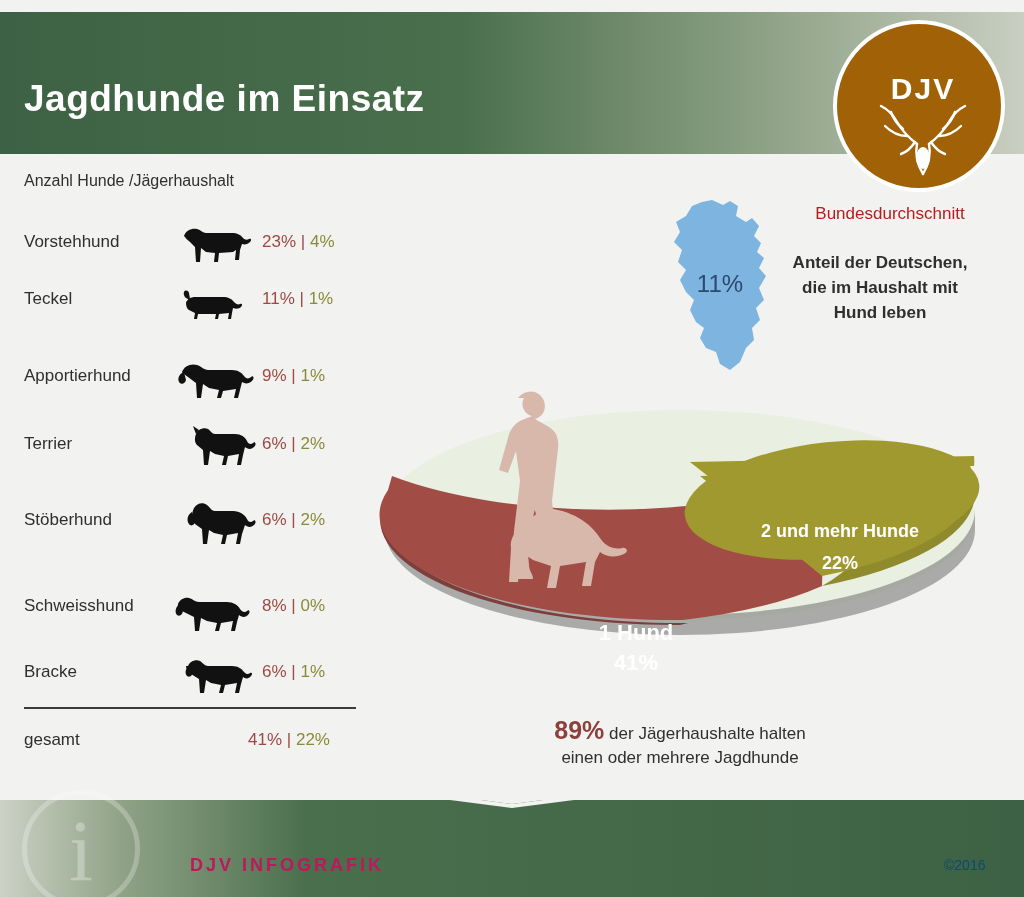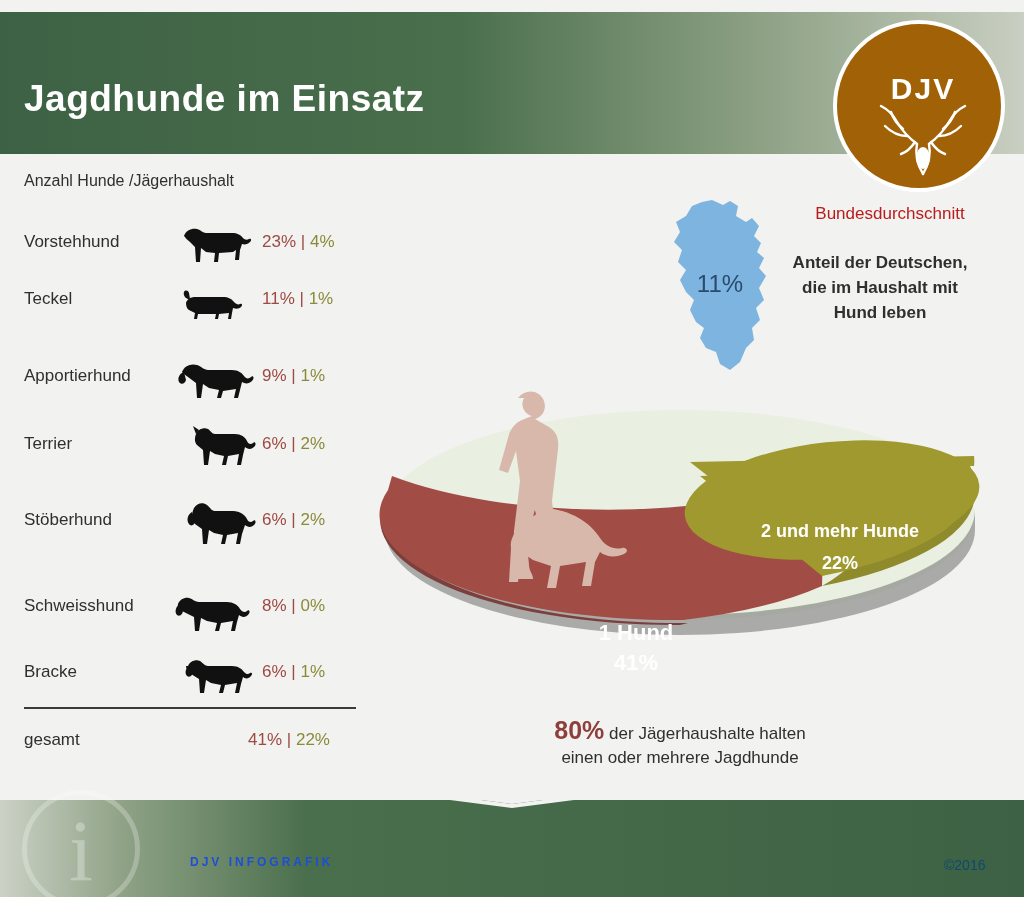--- a/index.html
+++ b/index.html
@@ -85,22 +85,22 @@
   }
   .foot-note .big{color:#8d3f3b;font-size:25px;font-weight:bold;}
   .foot-note .b{font-weight:normal;}
   
   .footer{
     position:absolute;left:0;top:800px;width:1024px;height:97px;
     background:linear-gradient(90deg,#ccd2c6 0%,#8fa286 12%,#4a6f4c 30%,#3d6144 100%);
   }
   .footer-shape{position:absolute;left:0;top:788px;width:1024px;height:40px;}
   .footer-brand{
-    position:absolute;left:190px;top:855px;font-size:12px;font-weight:bold;
-    color:#1d4ed8;letter-spacing:3px;
+    position:absolute;left:190px;top:855px;font-size:18px;font-weight:bold;
+    color:#be185d;letter-spacing:3px;
   }
   .footer-url{
     position:absolute;left:672px;top:852px;font-size:20px;font-weight:bold;color:#ffffff;
   }
   .footer-copy{
     position:absolute;left:944px;top:857px;font-size:14px;color:#0c4a6e;
   }
   .watermark-i{
     position:absolute;left:22px;top:790px;width:118px;height:118px;
     border-radius:50%;border:5px solid rgba(255,255,255,0.25);box-sizing:border-box;
@@ -274,21 +274,21 @@
   <div class="pie-label lbl-1hund">
     <span>1 Hund</span><br>
     <span>41%</span>
   </div>
   <div class="pie-label lbl-2plus">
     <span>2 und mehr Hunde</span><br>
     <span>22%</span>
   </div>
 
   <div class="foot-note">
-    <span class="big">80%</span><span class="b"> der Jägerhaushalte halten</span><br>
+    <span class="big">89%</span><span class="b"> der Jägerhaushalte halten</span><br>
     <span class="b">einen oder mehrere Jagdhunde</span>
   </div>
 
   <div class="footer"></div>
   <svg class="footer-shape" viewBox="0 0 1024 40">
     <path d="M0 0 L0 40 L1024 40 L1024 14 L636 14 L512 30 L388 14 L0 14 Z" fill="#f2f2f0" opacity="0"></path>
     <path d="M0 0 L388 0 L512 16 L636 0 L1024 0 L1024 4 L636 4 L512 20 L388 4 L0 4 Z" fill="#f2f2f0"></path>
     <path d="M0 0 L388 0 L512 16 L636 0 L1024 0 L1024 -20 L0 -20 Z" fill="#f2f2f0"></path>
   </svg>
   <div class="watermark-i">

